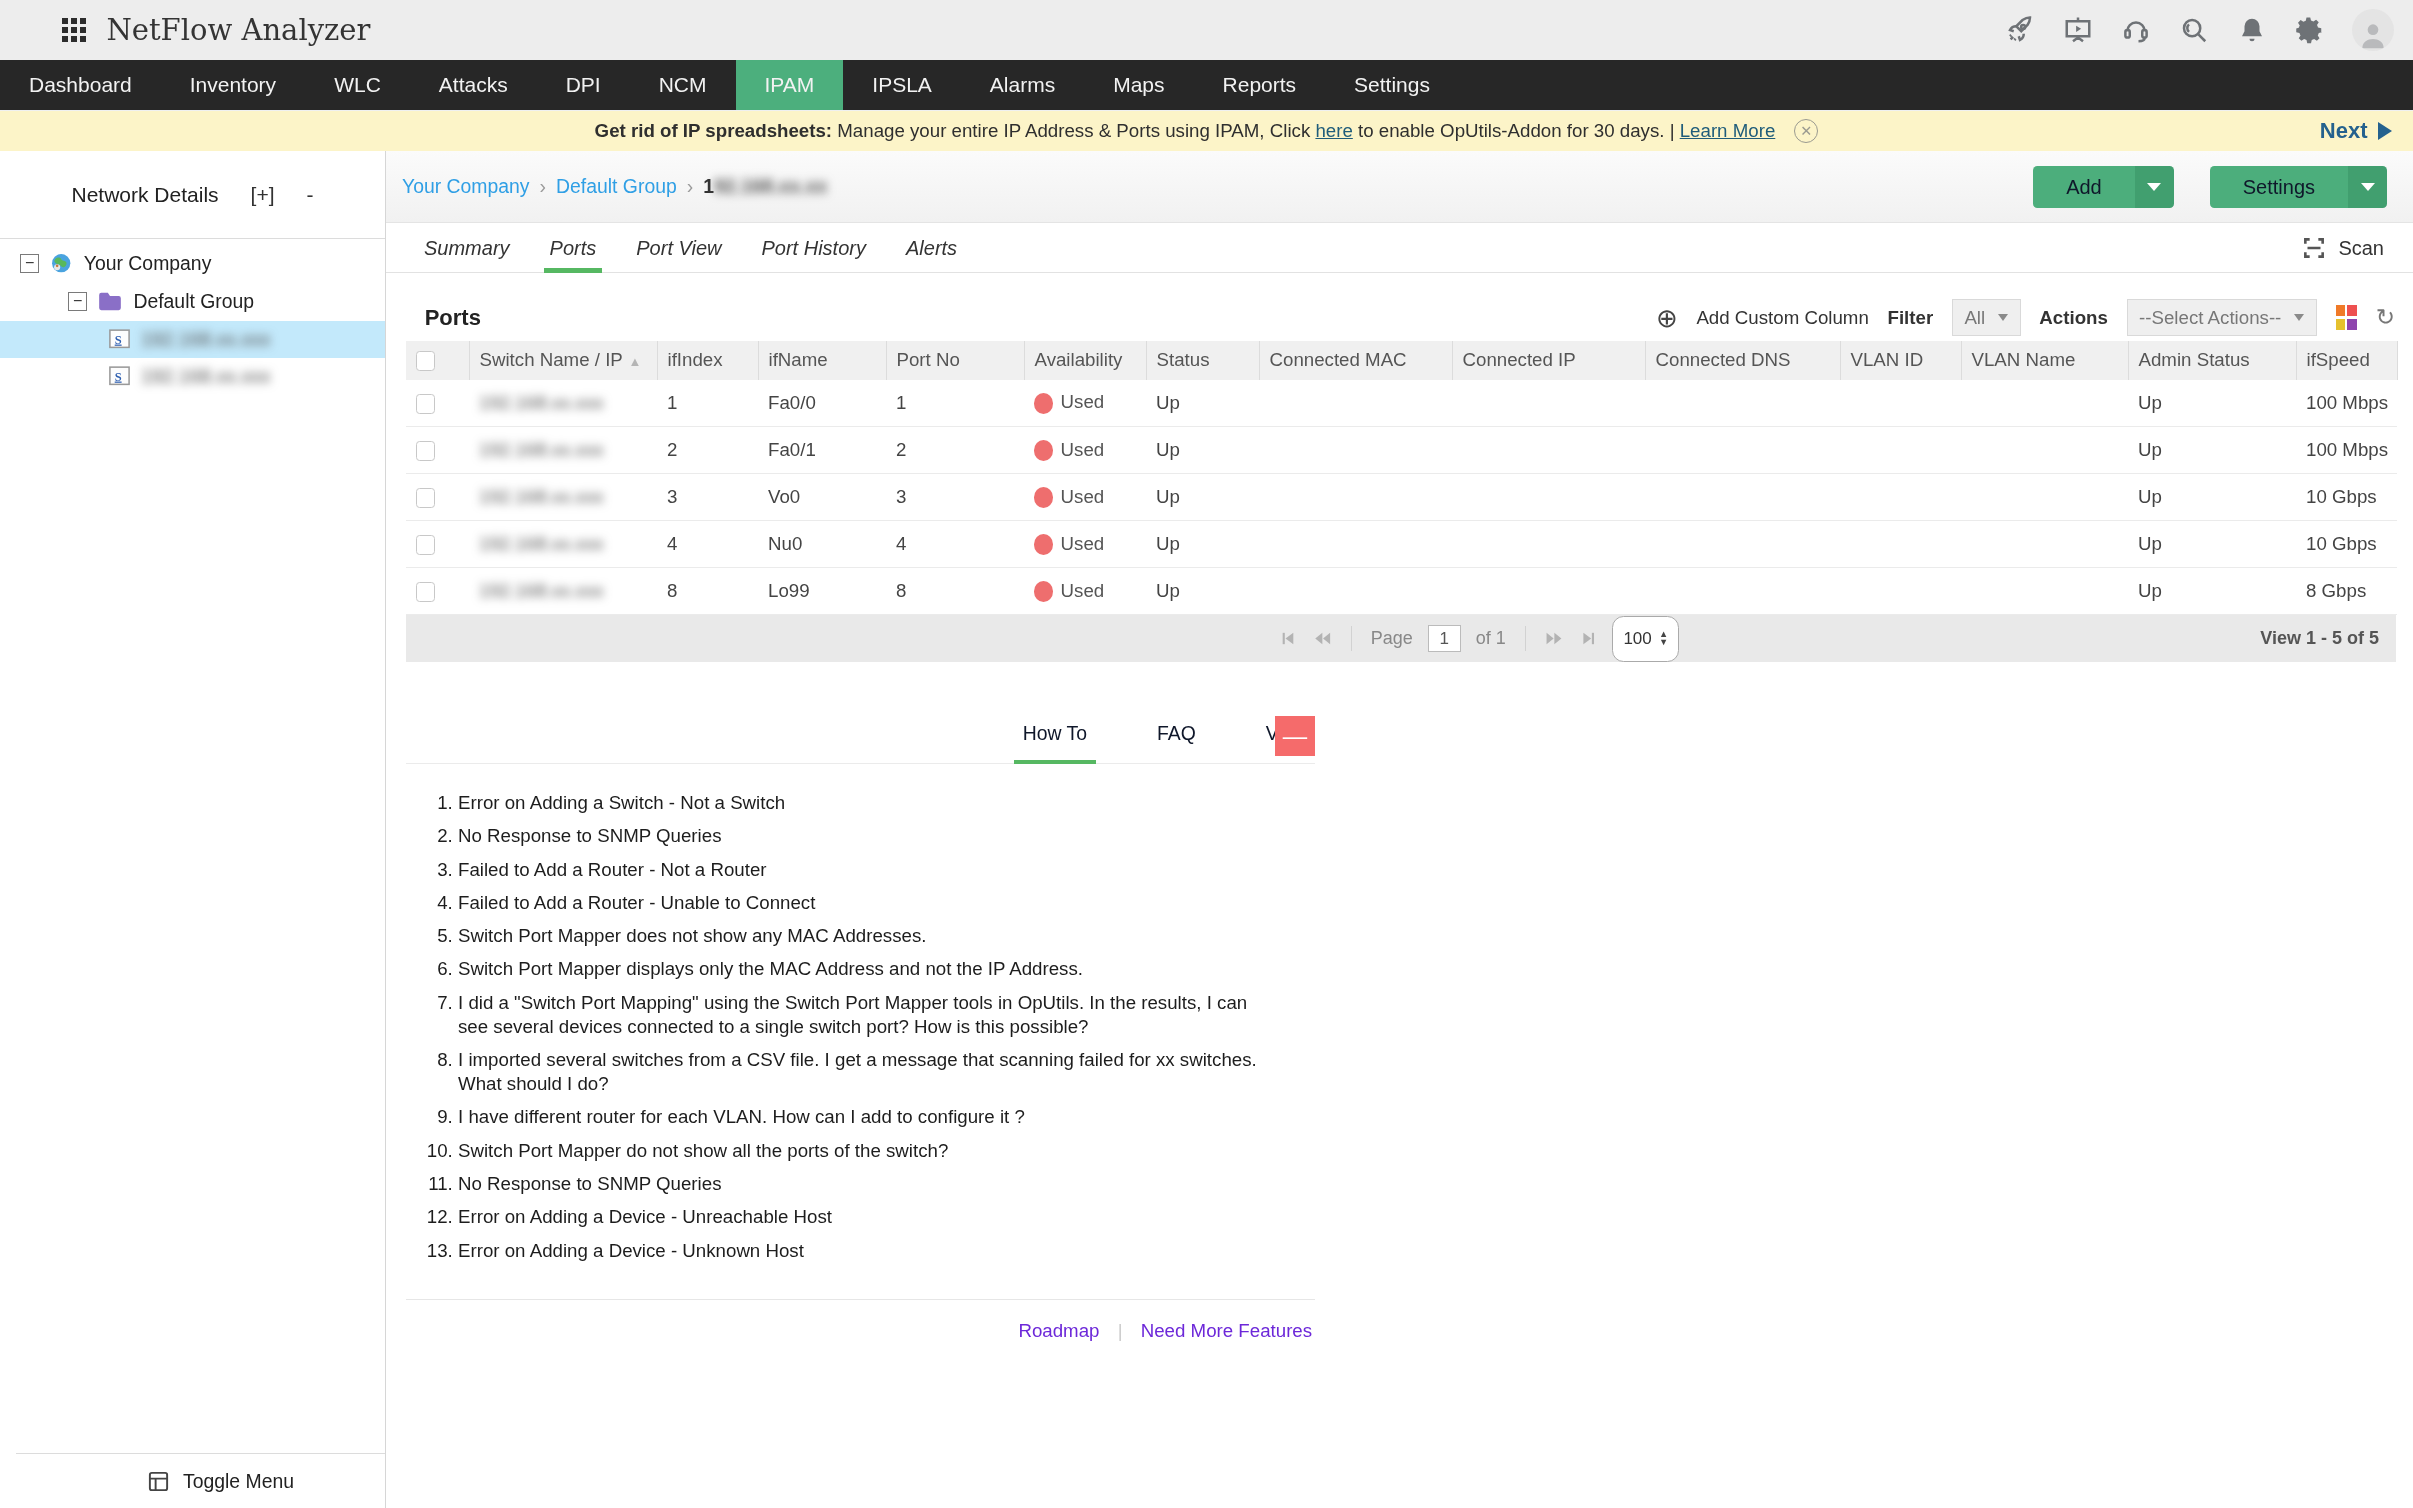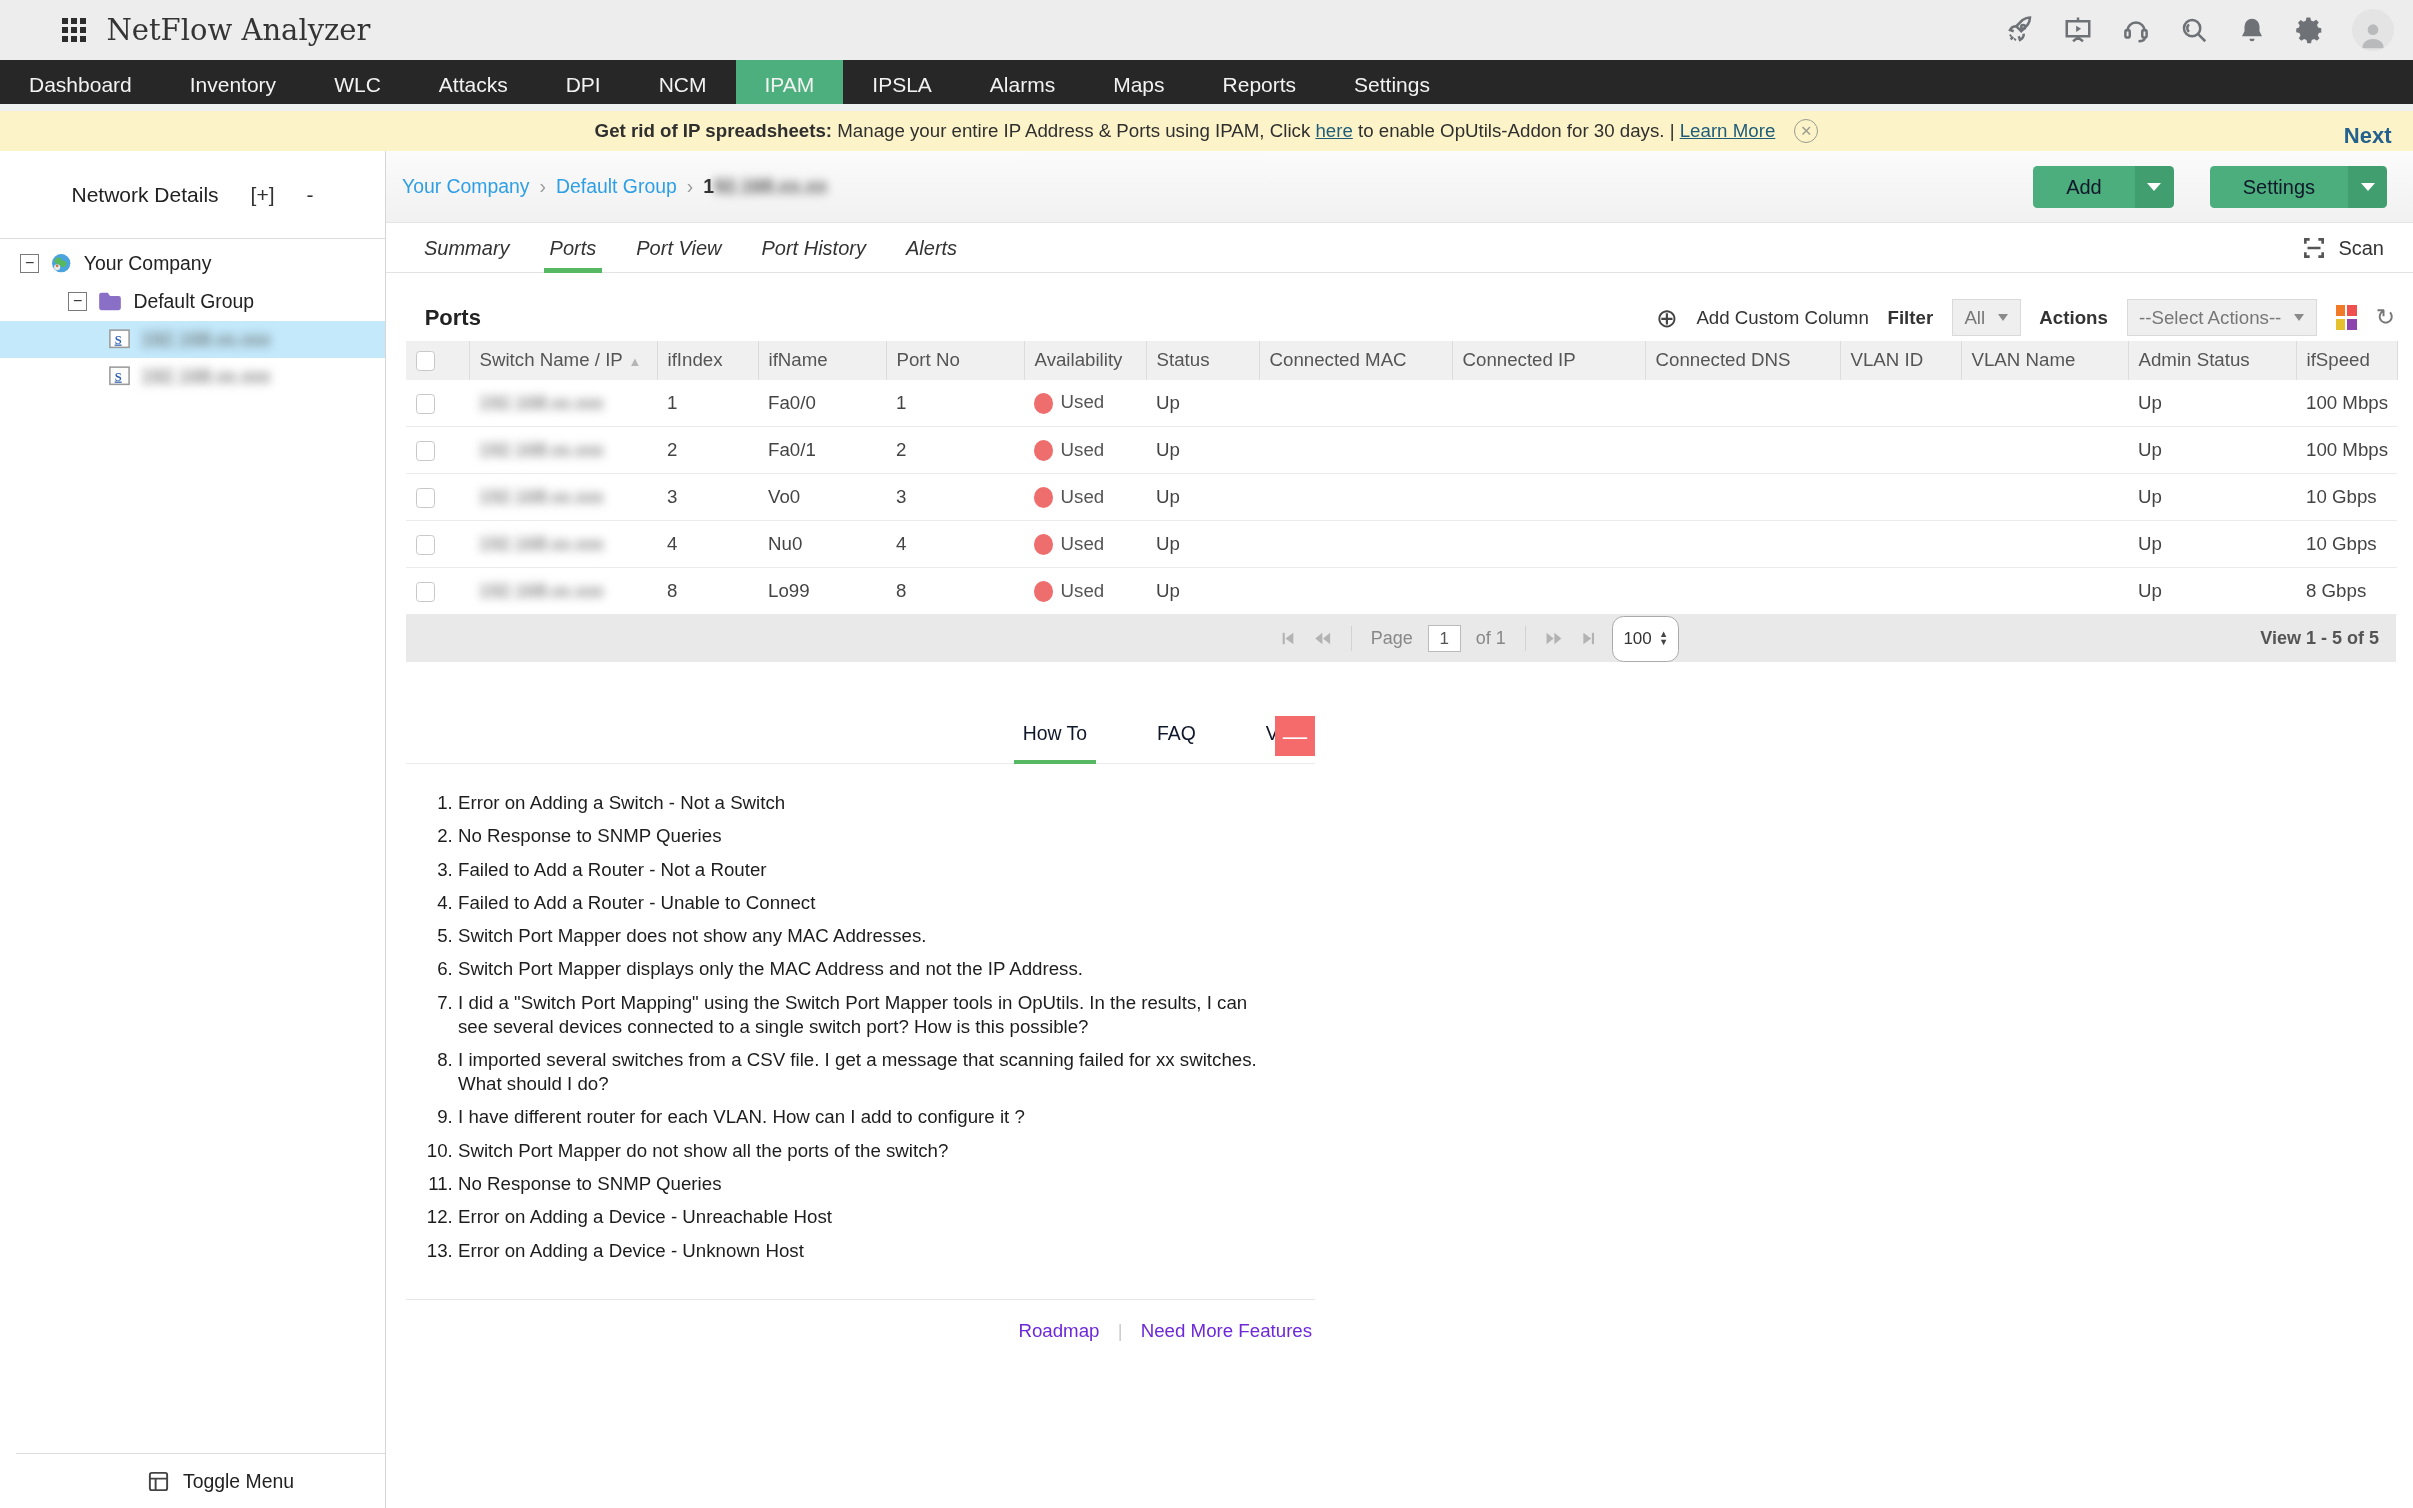--- a/index.html
+++ b/index.html
@@ -15,34 +15,34 @@
   .apps-grid i { background:#2c2c2c; }
   .app-title { font-family:"DejaVu Serif", serif; font-size:29px; color:#343434; margin-left:20px; }
   .topbar-icons { margin-left:auto; display:flex; align-items:center; gap:26px; margin-right:18.7px; }
   .tb-icon { width:32px; height:32px; display:flex; align-items:center; justify-content:center; cursor:pointer; }
   .tb-icon svg { width:30px; height:30px; stroke:#6e7276; fill:none; stroke-width:2; }
   .avatar { width:42px; height:42px; border-radius:50%; background:#e4e4e4; overflow:hidden;
             display:flex; align-items:flex-end; justify-content:center; }
   .avatar svg { width:32px; height:32px; fill:#b9babc; }
 
   
-  .navbar { position:absolute; left:0; top:60px; width:2413px; height:44px; background:#272727;
+  .navbar { position:absolute; left:0; top:60px; width:2413px; height:50px; background:#272727;
             display:flex; align-items:stretch; }
   .nav-item { color:#f2f2f2; font-size:21px; line-height:50px; padding:0 29px; cursor:pointer; }
   .nav-item.active { background:#4caf7d; }
 
   
   .banner { position:absolute; left:0; top:111px; width:2413px; height:40px; background:#fcf4c8;
             display:flex; align-items:center; justify-content:center; font-size:18.7px; color:#2f2f2f; }
   .banner b { font-weight:bold; }
   .banner a { color:#1f5c7a; text-decoration:underline; cursor:pointer; }
   .banner-close { margin-left:18.7px; width:24.4px; height:24.4px; border:1.4px solid #9a9a90; border-radius:50%;
                   color:#9a9a90; font-size:14.4px; display:flex; align-items:center; justify-content:center; cursor:pointer; }
-  .banner-next { position:absolute; right:21.5px; top:12px; height:40px; display:flex; align-items:center; gap:10px;
-                 color:#24618e; font-weight:bold; font-size:22px; cursor:pointer;flex-direction:column; }
+  .banner-next { position:absolute; right:21.5px; top:0; height:40px; display:flex; align-items:center; gap:10px;
+                 color:#24618e; font-weight:bold; font-size:22px; cursor:pointer; }
   .next-tri { width:0; height:0; border-left:14.4px solid #24618e; border-top:9.3px solid transparent; border-bottom:9.3px solid transparent; }
 
   
   .sidebar { position:absolute; left:0; top:151px; width:386px; bottom:0; background:#fff;
              border-right:0.7px solid #d6d6d6; }
   .sidebar-head { height:88px; border-bottom:0.7px solid #dcdcdc; display:flex; align-items:center;
                   justify-content:center; gap:32px; font-size:21px; color:#222; }
   .tree-ctl { color:#333; cursor:pointer; }
   .tree { padding-top:5.7px; font-size:19.4px; color:#222; }
   .tree-row { height:38px; display:flex; align-items:center; gap:10px; cursor:pointer; }

